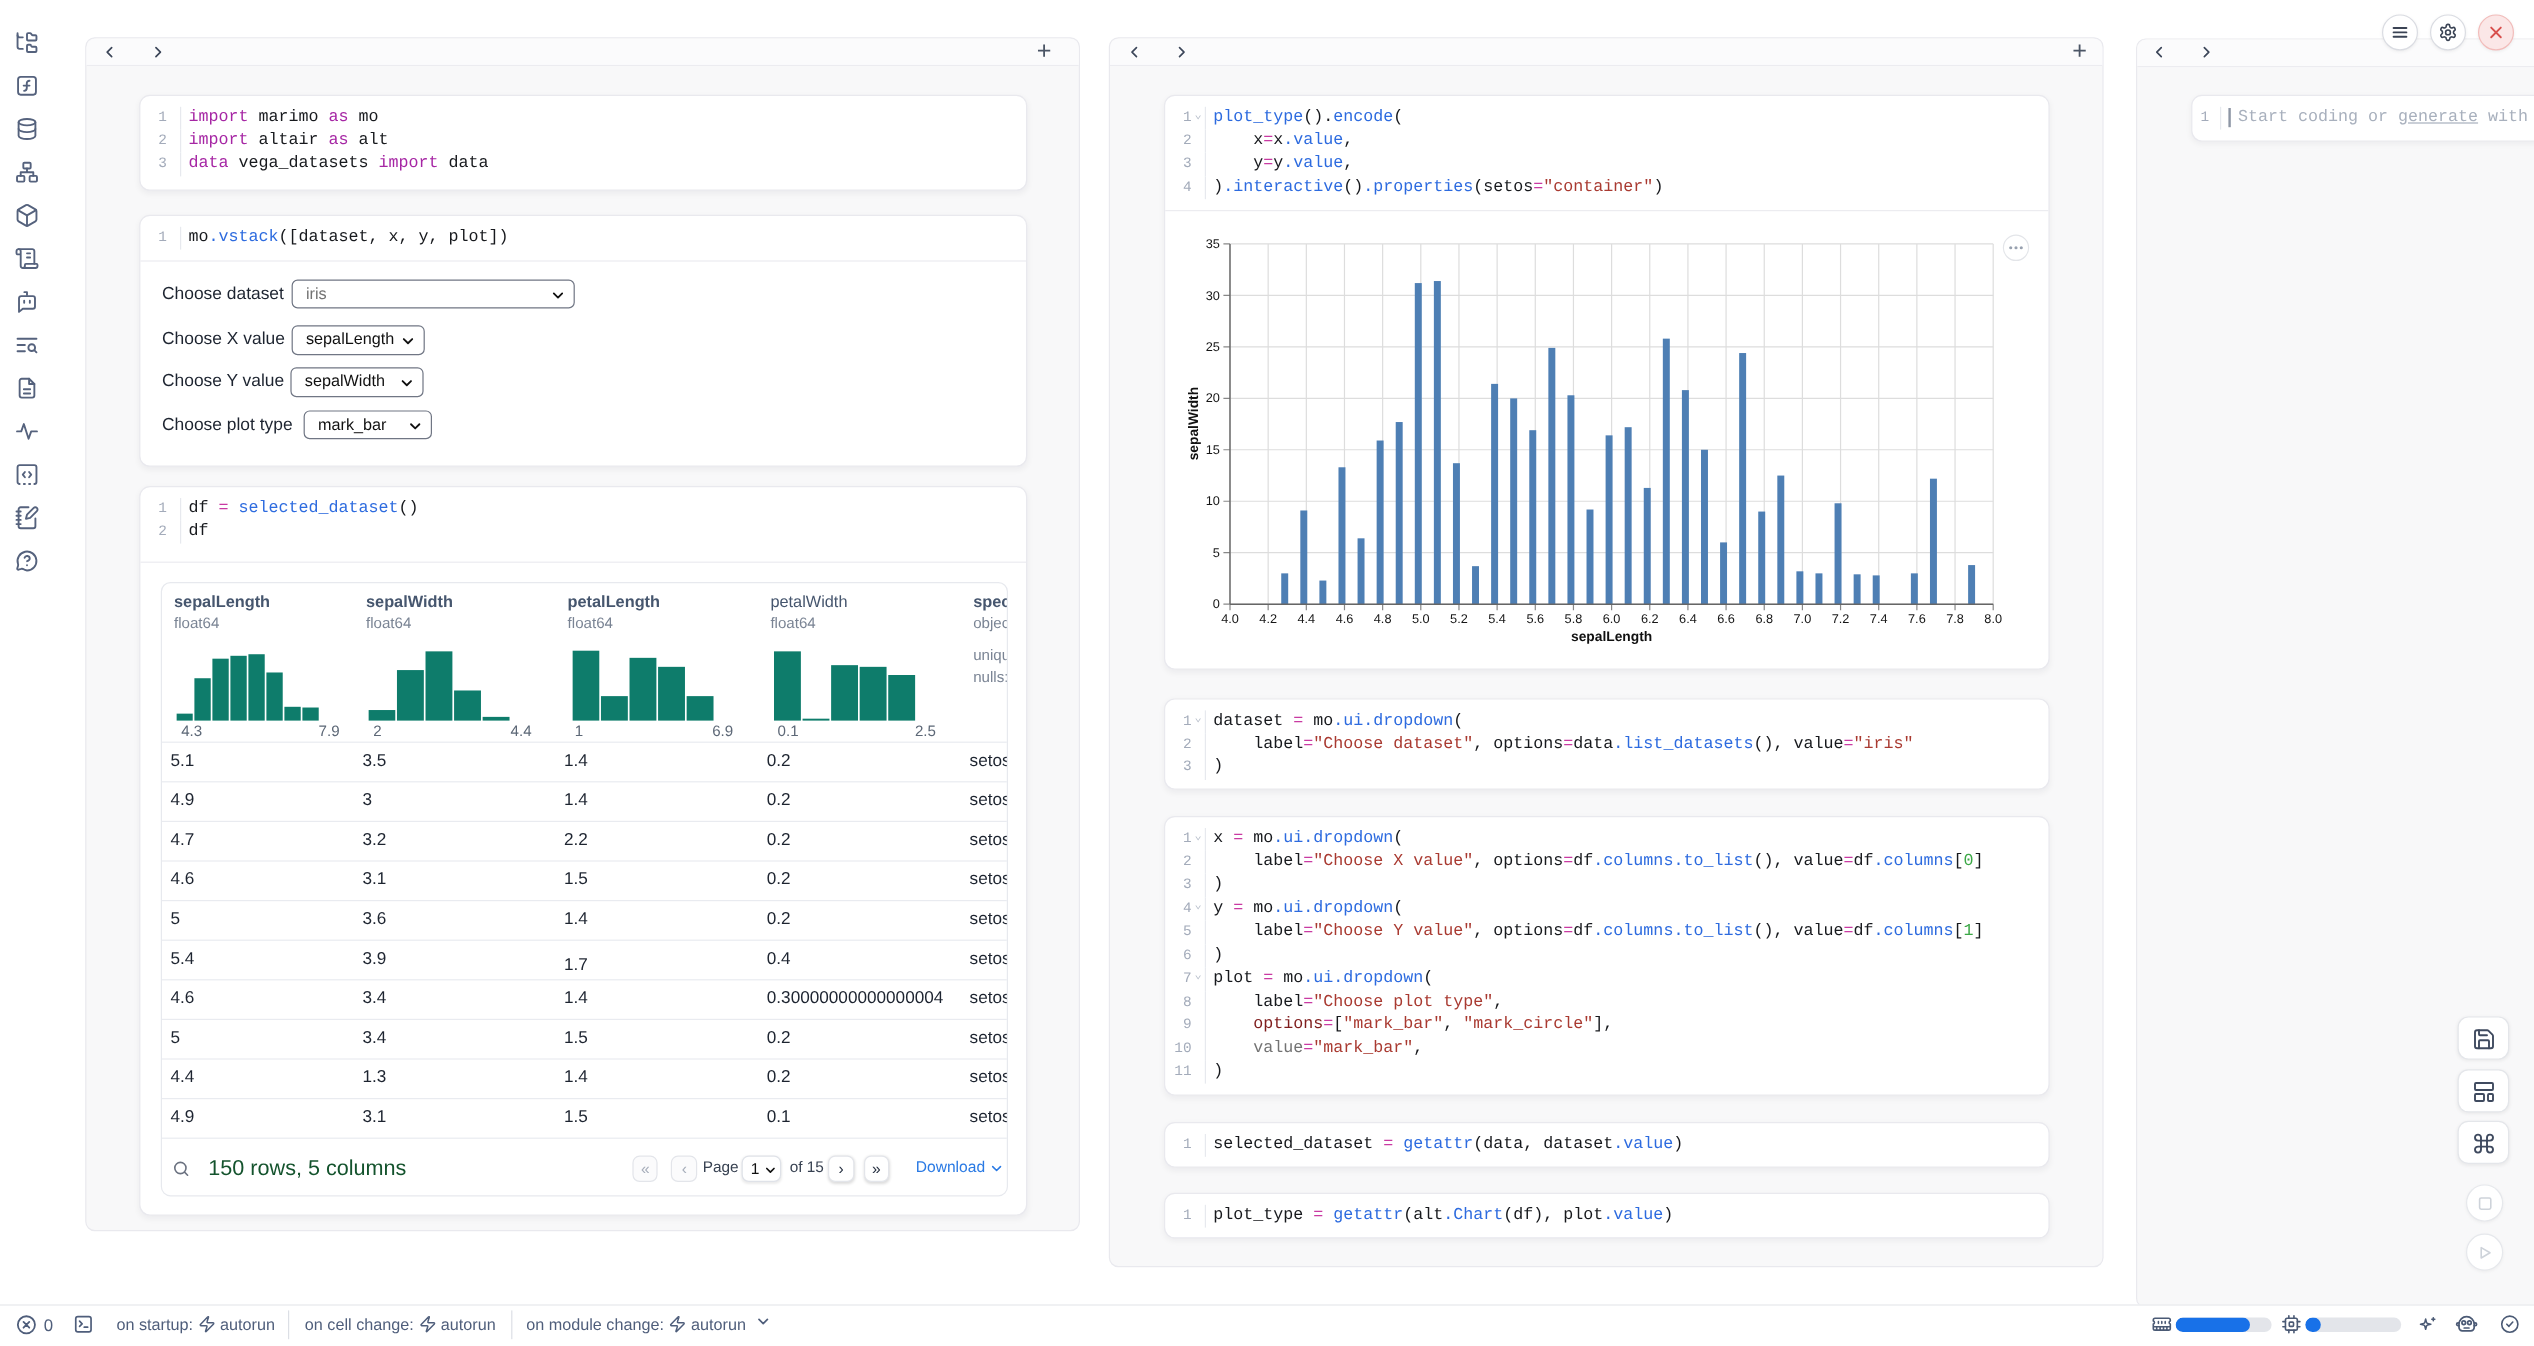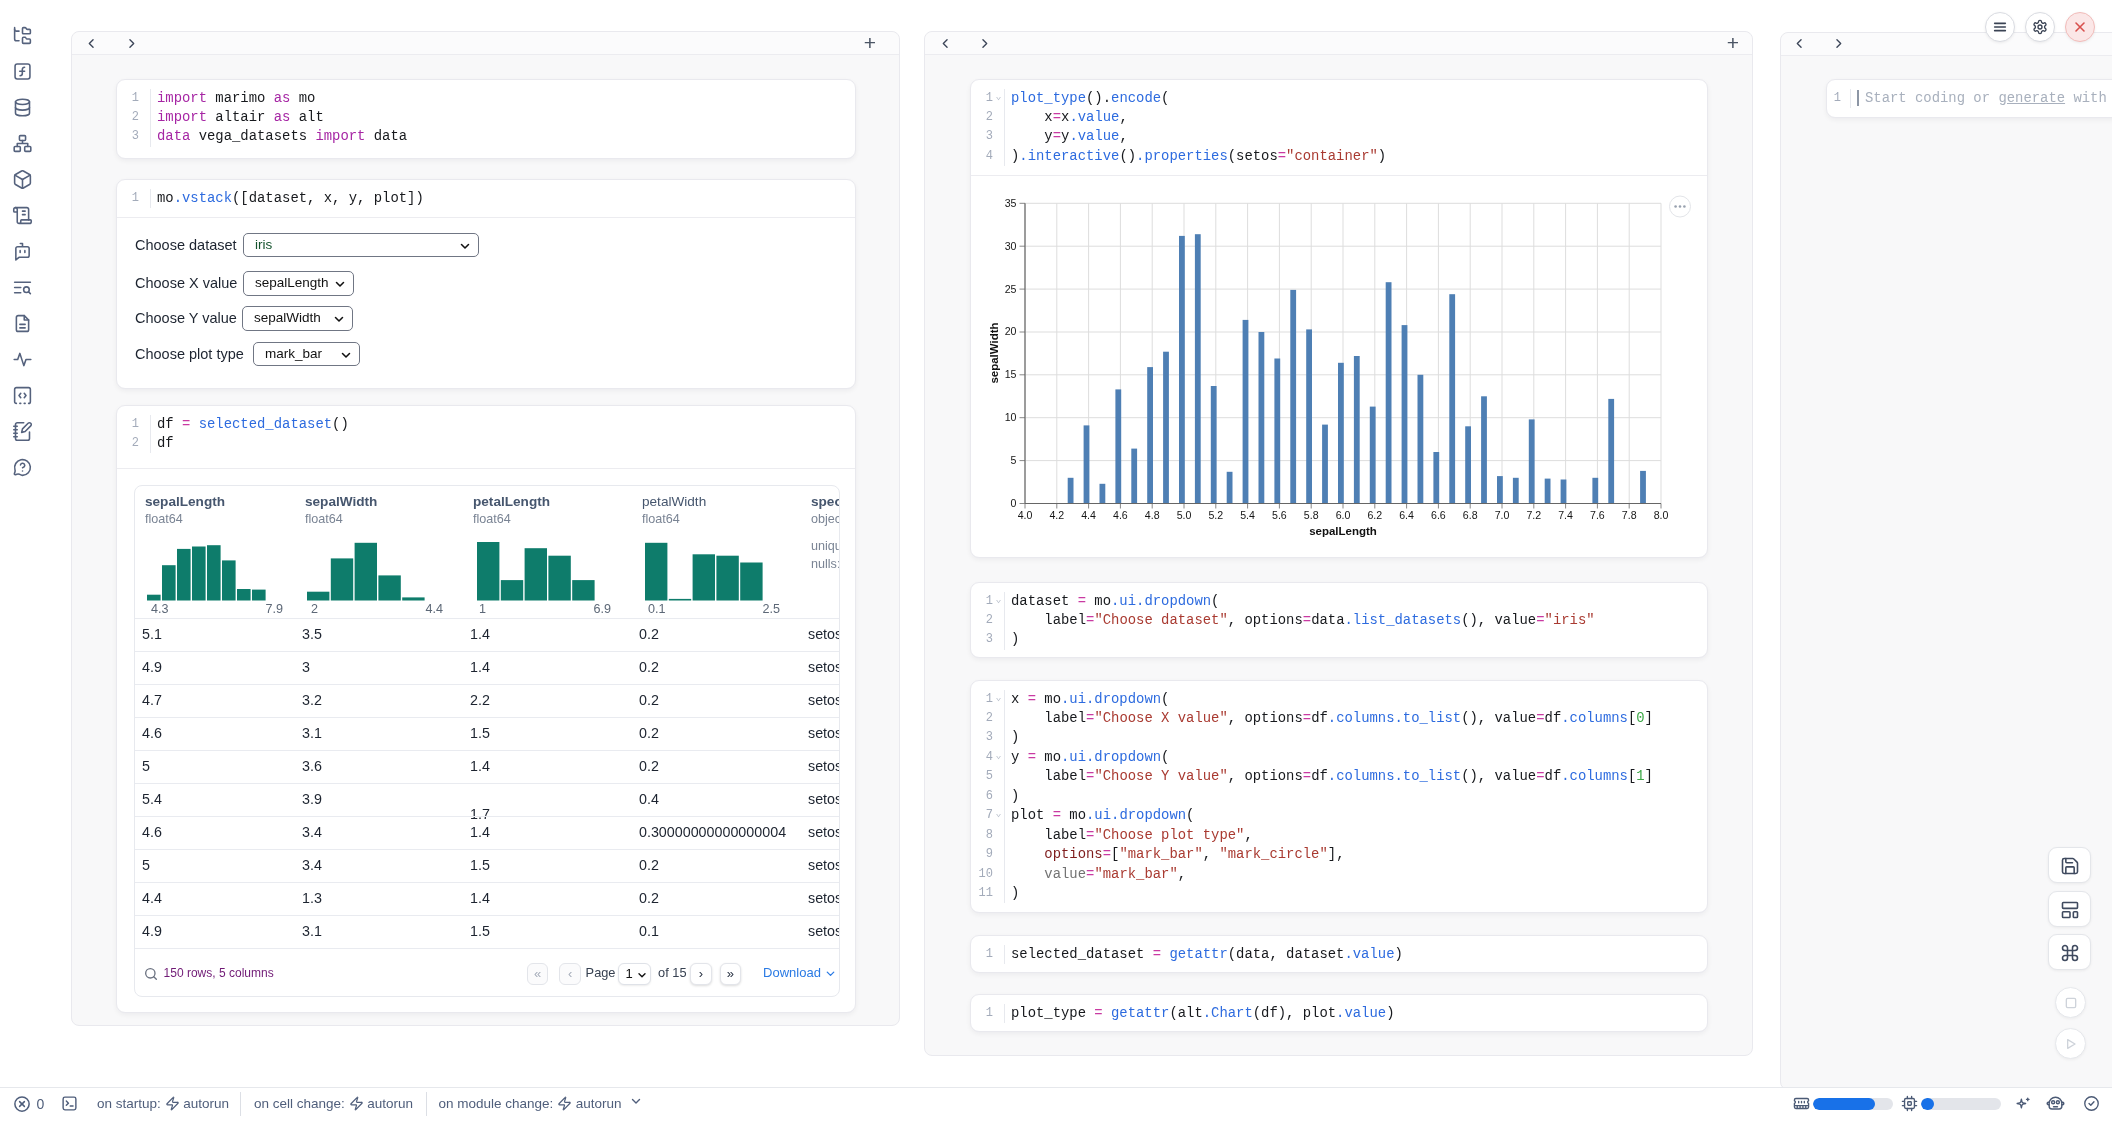--- a/index.html
+++ b/index.html
@@ -139,21 +139,21 @@
     <div class="code">
       <div class="cl">
         <span class="n">1</span>
         <span class="fold"></span>
         <span class="gut"></span>
         <span class="c"><span style="color:#17191d">mo</span><span style="color:#2d6bdf">.vstack</span><span style="color:#17191d">([dataset, x, y, plot])</span></span>
       </div>
     </div>
     <div class="abs" style="left:0;top:36.9px;right:0;height:0;border-top:1px solid #ececf0"></div>
     <div class="abs" style="left:18px;top:52.6px;height:25px;line-height:25px;font-size:14.5px;color:#1d2430">Choose dataset</div>
-    <div class="abs" style="left:126px;top:52.6px;width:236px;height:24.5px;border:1px solid #707684;border-radius:5px;background:#fff;font-size:13.5px;color:#14532d;line-height:22.5px;padding-left:11px">iris<span style="position:absolute;right:6px;top:4px"><svg width="14" height="14" viewBox="0 0 24 24" fill="none" stroke="#111" stroke-width="2.6" stroke-linecap="round" stroke-linejoin="round">
+    <div class="abs" style="left:126px;top:52.6px;width:236px;height:24.5px;border:1px solid #707684;border-radius:5px;background:#fff;font-size:13.5px;color:#737373;line-height:22.5px;padding-left:11px">iris<span style="position:absolute;right:6px;top:4px"><svg width="14" height="14" viewBox="0 0 24 24" fill="none" stroke="#111" stroke-width="2.6" stroke-linecap="round" stroke-linejoin="round">
           <path d="M6 9.5l6 6 6-6"></path>
         </svg></span></div>
     <div class="abs" style="left:18px;top:91px;height:25px;line-height:25px;font-size:14.5px;color:#1d2430">Choose X value</div>
     <div class="abs" style="left:126px;top:91px;width:111px;height:24.5px;border:1px solid #707684;border-radius:5px;background:#fff;font-size:13.5px;color:#111;line-height:22.5px;padding-left:11px">sepalLength<span style="position:absolute;right:6px;top:4px"><svg width="14" height="14" viewBox="0 0 24 24" fill="none" stroke="#111" stroke-width="2.6" stroke-linecap="round" stroke-linejoin="round">
           <path d="M6 9.5l6 6 6-6"></path>
         </svg></span></div>
     <div class="abs" style="left:18px;top:126px;height:25px;line-height:25px;font-size:14.5px;color:#1d2430">Choose Y value</div>
     <div class="abs" style="left:125px;top:126px;width:111px;height:24.5px;border:1px solid #707684;border-radius:5px;background:#fff;font-size:13.5px;color:#111;line-height:22.5px;padding-left:11px">sepalWidth<span style="position:absolute;right:6px;top:4px"><svg width="14" height="14" viewBox="0 0 24 24" fill="none" stroke="#111" stroke-width="2.6" stroke-linecap="round" stroke-linejoin="round">
           <path d="M6 9.5l6 6 6-6"></path>
         </svg></span></div>
@@ -255,21 +255,21 @@
       <div class="abs" style="left:673.4px;top:231.5px;height:33px;line-height:33px;font-size:14.3px;color:#1d2430;white-space:nowrap">setos</div>
       <div class="abs" style="left:0;top:264.5px;width:706px;height:33px;border-top:1px solid #e9ebf0"></div>
       <div class="abs" style="left:7.4px;top:264.5px;height:33px;line-height:33px;font-size:14.3px;color:#1d2430;white-space:nowrap">5</div>
       <div class="abs" style="left:167.4px;top:264.5px;height:33px;line-height:33px;font-size:14.3px;color:#1d2430;white-space:nowrap">3.6</div>
       <div class="abs" style="left:335.4px;top:264.5px;height:33px;line-height:33px;font-size:14.3px;color:#1d2430;white-space:nowrap">1.4</div>
       <div class="abs" style="left:504.4px;top:264.5px;height:33px;line-height:33px;font-size:14.3px;color:#1d2430;white-space:nowrap">0.2</div>
       <div class="abs" style="left:673.4px;top:264.5px;height:33px;line-height:33px;font-size:14.3px;color:#1d2430;white-space:nowrap">setos</div>
       <div class="abs" style="left:0;top:297.5px;width:706px;height:33px;border-top:1px solid #e9ebf0"></div>
       <div class="abs" style="left:7.4px;top:297.5px;height:33px;line-height:33px;font-size:14.3px;color:#1d2430;white-space:nowrap">5.4</div>
       <div class="abs" style="left:167.4px;top:297.5px;height:33px;line-height:33px;font-size:14.3px;color:#1d2430;white-space:nowrap">3.9</div>
-      <div class="abs" style="left:335.4px;top:312px;height:33px;line-height:33px;font-size:14.3px;color:#1d2430;white-space:nowrap">1.7</div>
+      <div class="abs" style="left:335.4px;top:302px;height:33px;line-height:33px;font-size:14.3px;color:#1d2430;white-space:nowrap">1.7</div>
       <div class="abs" style="left:504.4px;top:297.5px;height:33px;line-height:33px;font-size:14.3px;color:#1d2430;white-space:nowrap">0.4</div>
       <div class="abs" style="left:673.4px;top:297.5px;height:33px;line-height:33px;font-size:14.3px;color:#1d2430;white-space:nowrap">setos</div>
       <div class="abs" style="left:0;top:330.5px;width:706px;height:33px;border-top:1px solid #e9ebf0"></div>
       <div class="abs" style="left:7.4px;top:330.5px;height:33px;line-height:33px;font-size:14.3px;color:#1d2430;white-space:nowrap">4.6</div>
       <div class="abs" style="left:167.4px;top:330.5px;height:33px;line-height:33px;font-size:14.3px;color:#1d2430;white-space:nowrap">3.4</div>
       <div class="abs" style="left:335.4px;top:330.5px;height:33px;line-height:33px;font-size:14.3px;color:#1d2430;white-space:nowrap">1.4</div>
       <div class="abs" style="left:504.4px;top:330.5px;height:33px;line-height:33px;font-size:14.3px;color:#1d2430;white-space:nowrap">0.30000000000000004</div>
       <div class="abs" style="left:673.4px;top:330.5px;height:33px;line-height:33px;font-size:14.3px;color:#1d2430;white-space:nowrap">setos</div>
       <div class="abs" style="left:0;top:363.5px;width:706px;height:33px;border-top:1px solid #e9ebf0"></div>
       <div class="abs" style="left:7.4px;top:363.5px;height:33px;line-height:33px;font-size:14.3px;color:#1d2430;white-space:nowrap">5</div>
@@ -288,21 +288,21 @@
       <div class="abs" style="left:167.4px;top:429.5px;height:33px;line-height:33px;font-size:14.3px;color:#1d2430;white-space:nowrap">3.1</div>
       <div class="abs" style="left:335.4px;top:429.5px;height:33px;line-height:33px;font-size:14.3px;color:#1d2430;white-space:nowrap">1.5</div>
       <div class="abs" style="left:504.4px;top:429.5px;height:33px;line-height:33px;font-size:14.3px;color:#1d2430;white-space:nowrap">0.1</div>
       <div class="abs" style="left:673.4px;top:429.5px;height:33px;line-height:33px;font-size:14.3px;color:#1d2430;white-space:nowrap">setos</div>
       <div class="abs" style="left:0;top:462.5px;width:706px;height:0;border-top:1px solid #e9ebf0"></div>
       <div class="abs" style="left:0;top:463.5px;width:704px;height:48px">
         <svg class="abs" style="left:8px;top:17px" width="16" height="16" viewBox="0 0 24 24" fill="none" stroke="#6b7280" stroke-width="2" stroke-linecap="round">
           <circle cx="11" cy="11" r="7"></circle>
           <path d="m20 20-3.8-3.8"></path>
         </svg>
-        <div class="abs" style="left:29px;top:0;height:48px;line-height:48px;font-size:12px;color:#701a75">150 rows, 5 columns</div>
+        <div class="abs" style="left:39px;top:0;height:48px;line-height:48px;font-size:18px;color:#14532d">150 rows, 5 columns</div>
         <div class="abs" style="left:392.4px;top:14px;width:21.5px;height:21.5px;background:#fbfbfc;border:1px solid #e3e5ea;border-radius:6px;text-align:center;line-height:19.5px;color:#a6adba;font-size:13px">«</div>
         <div class="abs" style="left:424.9px;top:14px;width:21.5px;height:21.5px;background:#fbfbfc;border:1px solid #e3e5ea;border-radius:6px;text-align:center;line-height:19.5px;color:#a6adba;font-size:13px">‹</div>
         <div class="abs" style="left:451px;top:0;height:48px;line-height:48px;font-size:12.8px;color:#374151">Page</div>
         <div class="abs" style="left:483px;top:13.5px;width:33px;height:22px;border:1px solid #dfe2e8;border-radius:6px;background:#fff;box-shadow:0 1px 2px rgba(0,0,0,.08);font-size:13px;color:#111;line-height:20px;padding-left:7px">1<span style="position:absolute;right:2px;top:3px"><svg width="12" height="12" viewBox="0 0 24 24" fill="none" stroke="#111" stroke-width="2.8" stroke-linecap="round" stroke-linejoin="round">
               <path d="M6 9.5l6 6 6-6"></path>
             </svg></span></div>
         <div class="abs" style="left:523.5px;top:0;height:48px;line-height:48px;font-size:12.8px;color:#374151">of 15</div>
         <div class="abs" style="left:555.6px;top:14px;width:21.5px;height:21.5px;background:#fff;border:1px solid #e3e5ea;border-radius:6px;box-shadow:0 1px 2.5px rgba(0,0,0,.14);text-align:center;line-height:19.5px;color:#273142;font-size:13px">›</div>
         <div class="abs" style="left:585px;top:14px;width:21.5px;height:21.5px;background:#fff;border:1px solid #e3e5ea;border-radius:6px;box-shadow:0 1px 2.5px rgba(0,0,0,.14);text-align:center;line-height:19.5px;color:#273142;font-size:13px">»</div>
         <div class="abs" style="left:628.5px;top:0;height:48px;line-height:48px;font-size:13px;color:#2a7ae4">Download<span style="position:relative;top:2.5px;left:3px"><svg width="13" height="13" viewBox="0 0 24 24" fill="none" stroke="#2a7ae4" stroke-width="2.4" stroke-linecap="round" stroke-linejoin="round">

